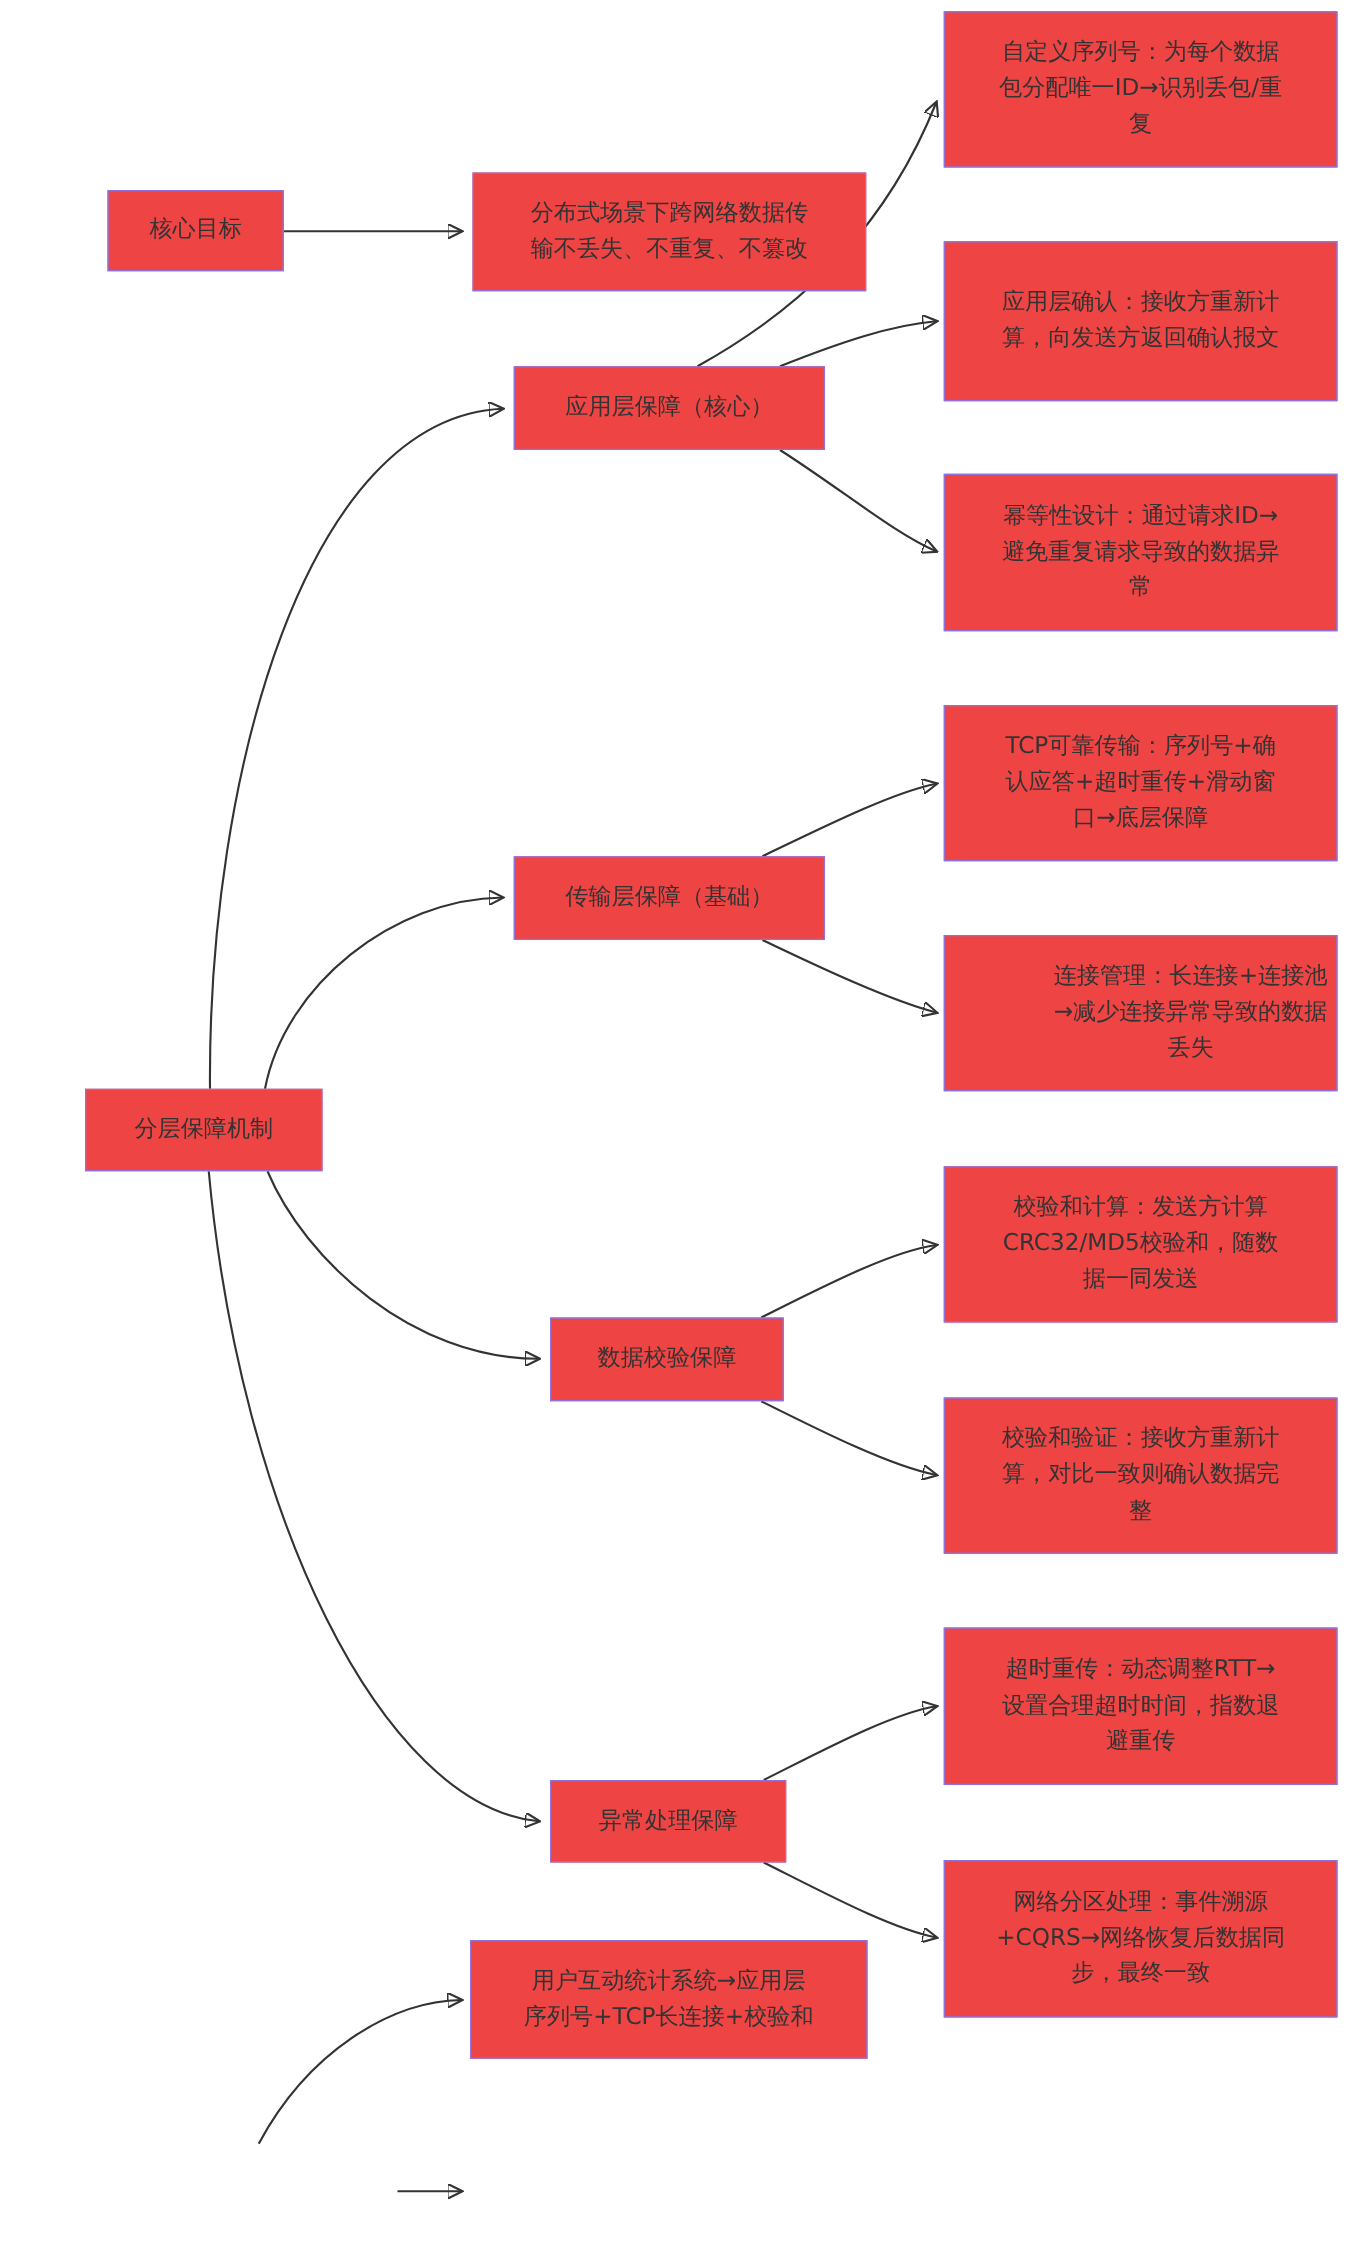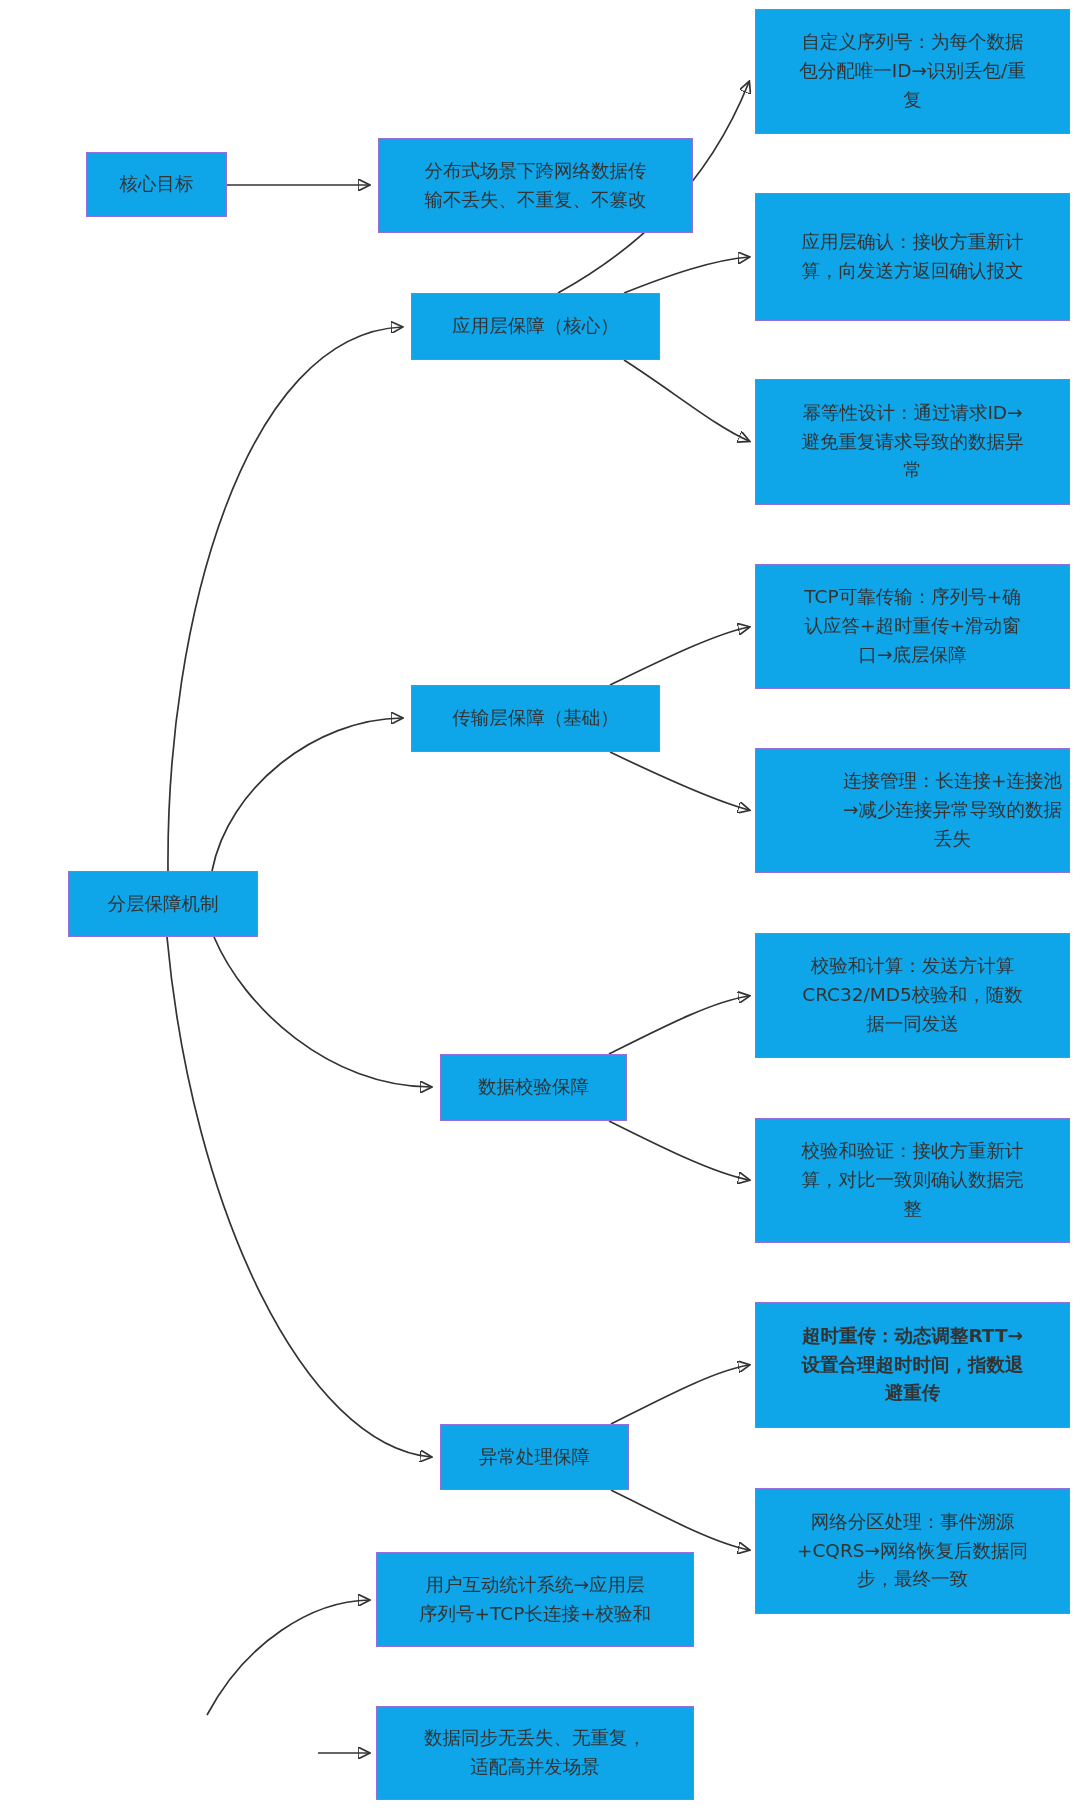--- a/index.html
+++ b/index.html
@@ -17,21 +17,21 @@
     width:1080px;height:1812px;
   }
   .edges path{
     fill:none;
     stroke:#333333;
     stroke-width:1.7px;
   }
   .node{
     position:absolute;
     box-sizing:border-box;
-    background:#0ea5e9;
+    background:#ef4444;
     border:1.4px solid #9370DB;
     color:#333333;
     display:flex;
     align-items:center;
     justify-content:center;
     text-align:center;
     font-size:18.5px;
     line-height:1.55;
   }
   .node .txt{display:inline-block;}
@@ -45,21 +45,21 @@
   #n-data_check{left:440px;top:1054px;width:187px;height:67px;}
   #n-exception{left:440px;top:1424px;width:189px;height:66px;}
   #n-practice{left:12px;top:1715px;width:306px;height:65px;}
   #n-seq{left:755px;top:9px;width:315px;height:125px;}
   #n-ack{left:755px;top:193px;width:315px;height:128px;}
   #n-idem{left:755px;top:379px;width:315px;height:126px;}
   #n-tcp{left:755px;top:564px;width:315px;height:125px;}
   #n-conn{left:755px;top:748px;width:315px;height:125px;justify-content:flex-end;}
   #n-checksum_calc{left:755px;top:933px;width:315px;height:125px;align-items:center;}
   #n-checksum_verify{left:755px;top:1118px;width:315px;height:125px;}
-  #n-timeout_retry{left:755px;top:1302px;width:315px;height:126px;font-weight:bold;}
+  #n-timeout_retry{left:755px;top:1302px;width:315px;height:126px;}
   #n-partition{left:755px;top:1488px;width:315px;height:126px;}
   #n-user_system{left:376px;top:1552px;width:318px;height:95px;}
   #n-data_sync{left:376px;top:1706px;width:318px;height:94px;}
 </style>
 </head>
 <body>
 
 <div class="canvas">
 
   <svg class="edges" width="1080" height="1812" viewBox="0 0 1080 1812" xmlns="http://www.w3.org/2000/svg">
@@ -131,17 +131,14 @@
   </div>
   <div class="node wide" id="n-timeout_retry">
     <span class="txt">超时重传：动态调整RTT→设置合理超时时间，指数退避重传</span>
   </div>
   <div class="node wide" id="n-partition">
     <span class="txt">网络分区处理：事件溯源+CQRS→网络恢复后数据同步，最终一致</span>
   </div>
   <div class="node wide" id="n-user_system">
     <span class="txt">用户互动统计系统→应用层序列号+TCP长连接+校验和</span>
   </div>
-  <div class="node wide" id="n-data_sync">
-    <span class="txt">数据同步无丢失、无重复，适配高并发场景</span>
-  </div>
 
 </div>
 
 </body></html>

